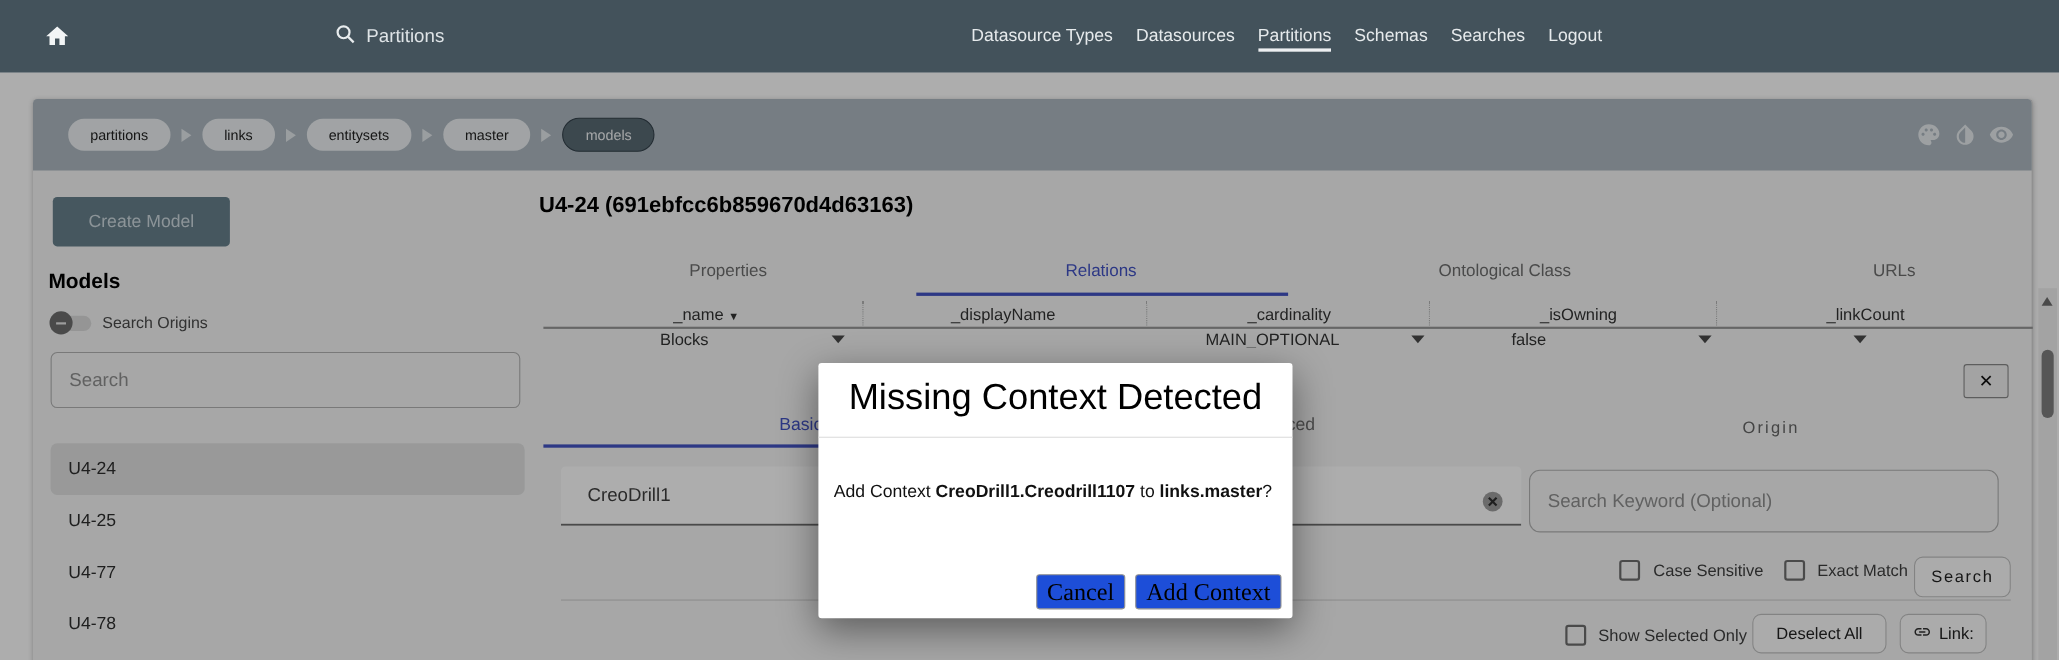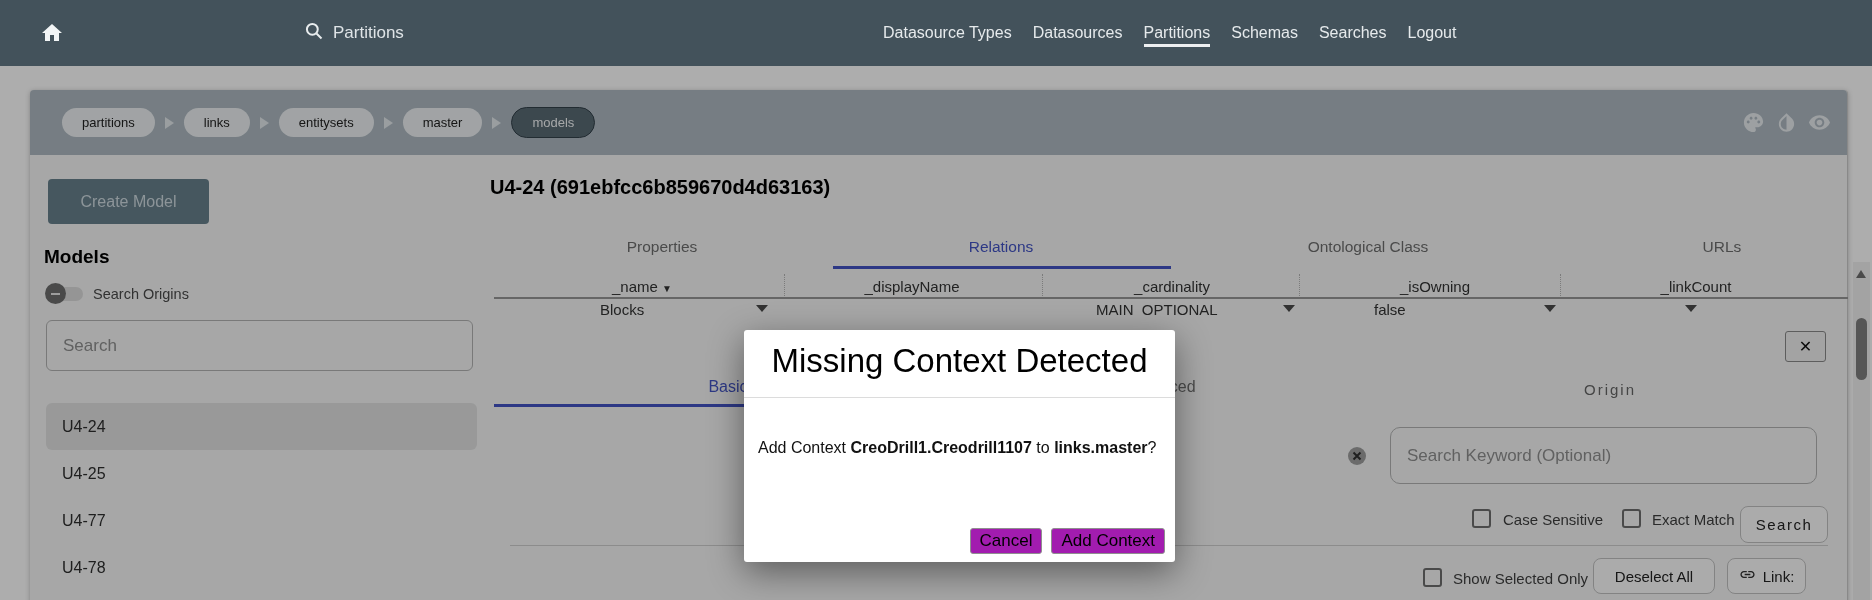--- a/index.html
+++ b/index.html
@@ -85,21 +85,21 @@
   .sb-thumb { position:absolute; left:3px; top:56px; width:11px; height:62px; background:#7F7F7F; border-radius:6px; cursor:pointer; }
 
   
   .overlay { position:absolute; left:0; top:66px; width:1872px; height:534px; background:rgba(0,0,0,0.32); z-index:40; }
   .modal { position:absolute; left:744px; top:330px; width:431px; height:232px; background:#FFFFFF; z-index:50;
            border-radius:3px; box-shadow:0 10px 35px rgba(0,0,0,0.45); }
   .modal-title { position:absolute; left:0; top:12px; width:100%; text-align:center; font-size:33px; font-weight:normal; color:#000; white-space:nowrap; }
   .modal-divider { position:absolute; left:0; top:67px; width:100%; height:1px; background:#DCDCDC; }
   .modal-body { position:absolute; left:14px; top:109px; width:403px; font-size:16px; color:#111; white-space:nowrap; overflow:hidden; }
   .modal-actions { position:absolute; right:10px; bottom:8px; display:flex; gap:9px; }
-  .native-btn { background:#a21caf; border:1px solid #8F8F8F; border-radius:3px; font-family:Liberation Sans, sans-serif; font-size:17px;
+  .native-btn { background:#1d4ed8; border:1px solid #8F8F8F; border-radius:3px; font-family:Liberation Serif, serif; font-size:22px;
                 color:#000; padding:2px 9px; cursor:pointer; }
 </style>
 </head>
 <body>
 
 <div class="screen">
 
   <header class="navbar">
     <span class="home-btn">
       <svg width="24" height="24" viewBox="0 0 24 24">
@@ -196,20 +196,23 @@
     <span class="row-txt" style="left:602px">MAIN_OPTIONAL</span>
     <span class="caret" style="left:789px"></span>
     <span class="row-txt" style="left:880px">false</span>
     <span class="caret" style="left:1050px"></span>
     <span class="caret" style="left:1191px"></span>
   </div>
 
   <span class="lp-tab active" style="left:728px">Basic</span>
   <span class="lp-tab" style="left:1160px">Advanced</span>
   <div class="lp-underline"></div>
+  <div class="context-field">
+      <span>CreoDrill1</span>
+    </div>
   <span class="clear-btn">
     <svg width="20" height="20" viewBox="0 0 20 20">
         <circle cx="10" cy="10" r="9" fill="#9E9E9E"></circle>
         <path d="M6.5 6.5 L13.5 13.5 M13.5 6.5 L6.5 13.5" stroke="#2F2F2F" stroke-width="2"></path>
       </svg>
   </span>
   <div class="origin-label">Origin</div>
   <input class="keyword-input" placeholder="Search Keyword (Optional)" style="">
 
   <span class="cbx" style="left:1472px;top:509px"></span>

